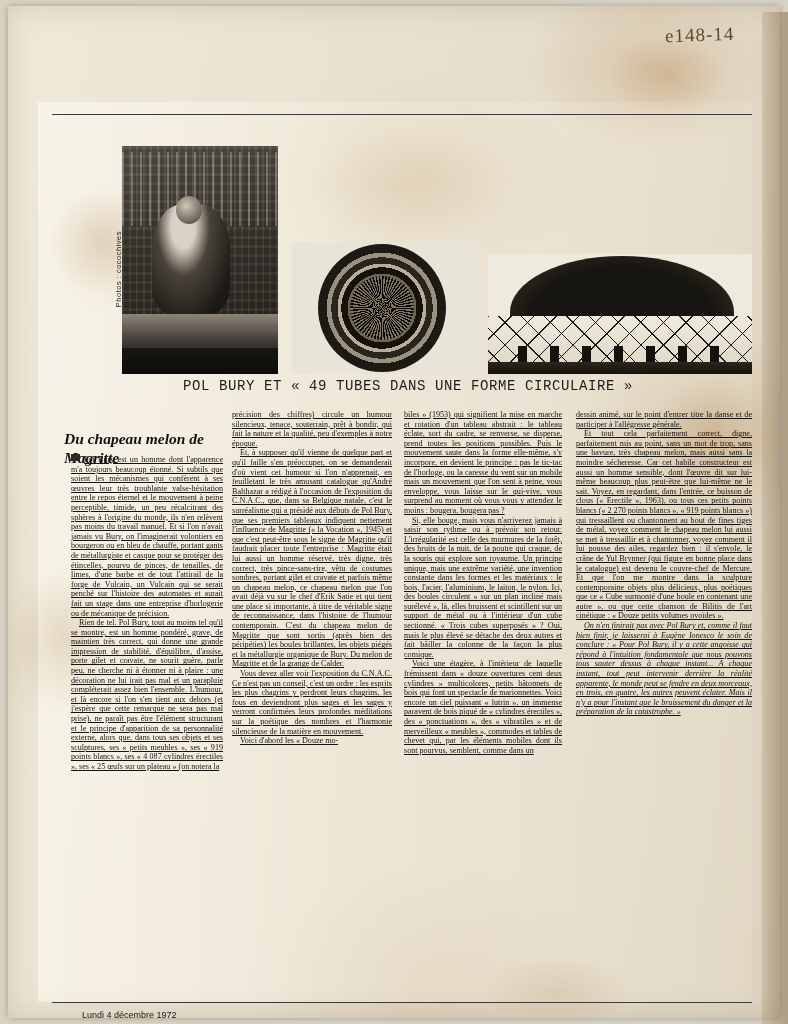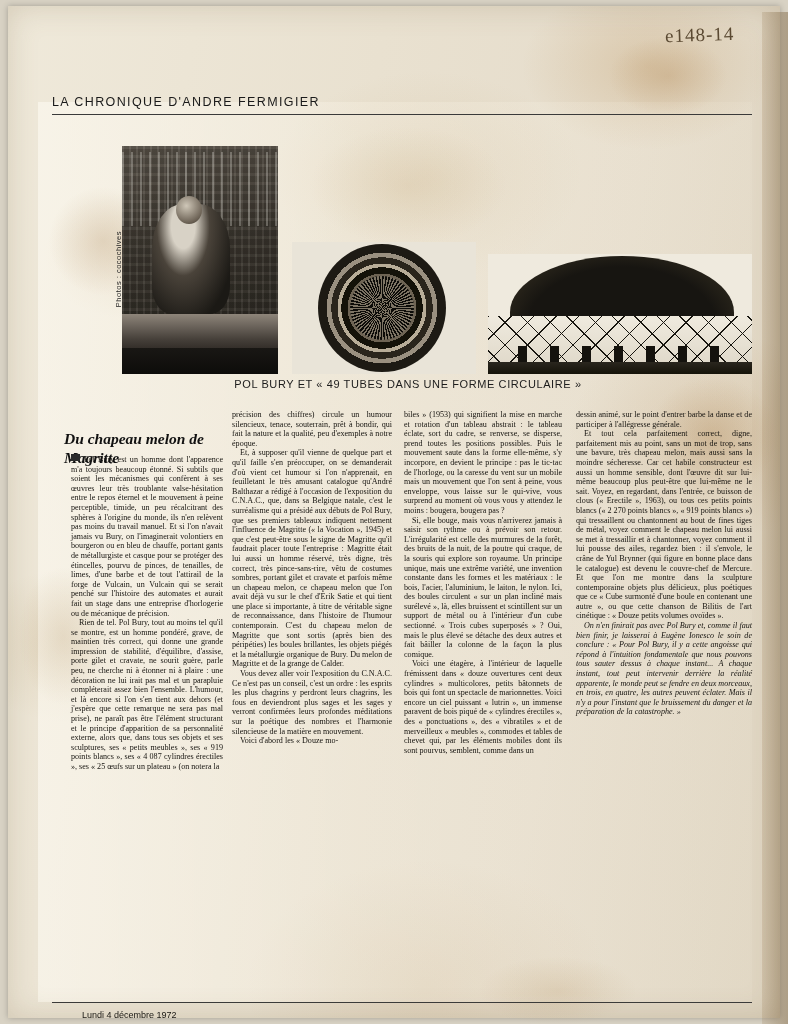--- a/index.html
+++ b/index.html
@@ -202,22 +202,22 @@
     position: absolute;
     bottom: 12px;
     width: 9px; height: 16px;
     background: #14120d;
   }
   .caption {
     position: absolute;
     left: 140px; top: 372px;
     width: 520px;
     text-align: center;
-    font-family: Liberation Sans, sans-serif;
-    font-size: 11px;
+    font-family: Liberation Mono, monospace;
+    font-size: 14px;
     letter-spacing: 0.6px;
     color: #1c1c1c;
   }
   
   .headline {
     position: absolute;
     left: 56px; top: 404px;
     width: 150px;
     font-family: "Liberation Serif", serif;
     font-style: italic;
@@ -231,21 +231,21 @@
   .col {
     position: absolute;
     top: 404px;
     font-family: "Liberation Serif", serif;
     font-size: 8.1px;
     line-height: 9.6px;
     text-align: justify;
     color: #15130f;
     hyphens: auto;
   }
-  .col p { margin: 0 0 0 0; }
+  .col p { margin: 0 0 0 0; text-decoration: underline; }
   .col p + p { text-indent: 8px; }
   #col1 { left: 56px; width: 152px; top: 448px; margin-left: 7px; }
   #col2 { left: 224px; width: 160px; }
   #col3 { left: 396px; width: 158px; }
   #col4 { left: 568px; width: 176px; }
   .leadmark {
     display: inline-block;
     width: 9px; height: 7px;
     background: #2b2b2b;
     margin-right: 4px;
@@ -298,21 +298,20 @@
 
       <div class="stain" style="left:600px;top:30px;width:120px;height:80px;background:radial-gradient(ellipse,rgba(180,140,90,0.30),rgba(180,140,90,0) 70%);"></div>
       <div class="stain" style="left:40px;top:180px;width:110px;height:110px;background:radial-gradient(ellipse,rgba(175,140,95,0.26),rgba(175,140,95,0) 70%);"></div>
       <div class="stain" style="left:640px;top:370px;width:130px;height:120px;background:radial-gradient(ellipse,rgba(175,135,85,0.30),rgba(175,135,85,0) 70%);"></div>
       <div class="stain" style="left:10px;top:560px;width:90px;height:140px;background:radial-gradient(ellipse,rgba(180,150,105,0.22),rgba(180,150,105,0) 70%);"></div>
       <div class="stain" style="left:300px;top:120px;width:200px;height:120px;background:radial-gradient(ellipse,rgba(190,160,110,0.18),rgba(190,160,110,0) 70%);"></div>
       <div class="stain" style="left:470px;top:950px;width:160px;height:70px;background:radial-gradient(ellipse,rgba(180,145,95,0.20),rgba(180,145,95,0) 70%);"></div>
 
       <div class="archive-code">e148-14</div>
 
-      <div class="rubric">LA CHRONIQUE D'ANDRE FERMIGIER</div>
       <div class="rule-top"></div>
 
       <div class="imgband">
         <div class="photo1">
           <div class="p1-wall"></div>
           <div class="p1-tools"></div>
           <div class="p1-bench"></div>
           <div class="p1-fig"></div>
           <div class="p1-head"></div>
           <div class="p1-dark"></div>
@@ -351,21 +350,21 @@
         <p>Voici d'abord les « Douze mo-</p>
       </div>
 
       <div class="col" id="col3">
         <p>biles » (1953) qui signifient la mise en marche et rotation d'un tableau abstrait : le tableau éclate, sort du cadre, se renverse, se disperse, prend toutes les positions possibles. Puis le mouvement saute dans la forme elle-même, s'y incorpore, en devient le principe : pas le tic-tac de l'horloge, ou la caresse du vent sur un mobile mais un mouvement que l'on sent à peine, vous enveloppe, vous laisse sur le qui-vive, vous surprend au moment où vous vous y attendez le moins : bougera, bougera pas ?</p>
         <p>Si, elle bouge, mais vous n'arriverez jamais à saisir son rythme ou à prévoir son retour. L'irrégularité est celle des murmures de la forêt, des bruits de la nuit, de la poutre qui craque, de la souris qui explore son royaume. Un principe unique, mais une extrême variété, une invention constante dans les formes et les matériaux : le bois, l'acier, l'aluminium, le laiton, le nylon. Ici, des boules circulent « sur un plan incliné mais surélevé », là, elles bruissent et scintillent sur un support de métal ou à l'intérieur d'un cube sectionné. « Trois cubes superposés » ? Oui, mais le plus élevé se détache des deux autres et fait bâiller la colonne de la façon la plus comique.</p>
         <p>Voici une étagère, à l'intérieur de laquelle frémissent dans « douze ouvertures cent deux cylindres » multicolores, petits bâtonnets de bois qui font un spectacle de marionnettes. Voici encore un ciel puissant « lutrin », un immense paravent de bois piqué de « cylindres érectiles », des « ponctuations », des « vibratiles » et de merveilleux « meubles », commodes et tables de chevet qui, par les éléments mobiles dont ils sont pourvus, semblent, comme dans un</p>
       </div>
 
       <div class="col" id="col4">
-        <p>dessin animé, sur le point d'entrer barbe la danse et de participer à l'allégresse générale.</p>
+        <p>dessin animé, sur le point d'entrer titre la danse et de participer à l'allégresse générale.</p>
         <p>Et tout cela parfaitement correct, digne, parfaitement mis au point, sans un mot de trop, sans une bavure, très chapeau melon, mais aussi sans la moindre sécheresse. Car cet habile constructeur est aussi un homme sensible, dont l'œuvre dit sur lui-même beaucoup plus peut-être que lui-même ne le sait. Voyez, en regardant, dans l'entrée, ce buisson de clous (« Erectile », 1963), ou tous ces petits points blancs (« 2 270 points blancs », « 919 points blancs ») qui tressaillent ou chantonnent au bout de fines tiges de métal, voyez comment le chapeau melon lui aussi se met à tressaillir et à chantonner, voyez comment il lui pousse des ailes, regardez bien : il s'envole, le crâne de Yul Brynner (qui figure en bonne place dans le catalogue) est devenu le couvre-chef de Mercure. Et que l'on me montre dans la sculpture contemporaine objets plus délicieux, plus poétiques que ce « Cube surmonté d'une boule en contenant une autre », ou que cette chanson de Bilitis de l'art cinétique : « Douze petits volumes ovoïdes ».</p>
         <p class="ital">On n'en finirait pas avec Pol Bury et, comme il faut bien finir, je laisserai à Eugène Ionesco le soin de conclure : « Pour Pol Bury, il y a cette angoisse qui répond à l'intuition fondamentale que nous pouvons tous sauter dessus à chaque instant... A chaque instant, tout peut intervenir derrière la réalité apparente, le monde peut se fendre en deux morceaux, en trois, en quatre, les autres peuvent éclater. Mais il n'y a pour l'instant que le bruissement du danger et la préparation de la catastrophe. »</p>
       </div>
 
       <div class="rule-bottom"></div>
       <div class="pagenum">24</div>
       <div class="dateline">Lundi 4 décembre 1972</div>
 
       <div class="tearline"></div>
       <div class="edge-shadow"></div>

